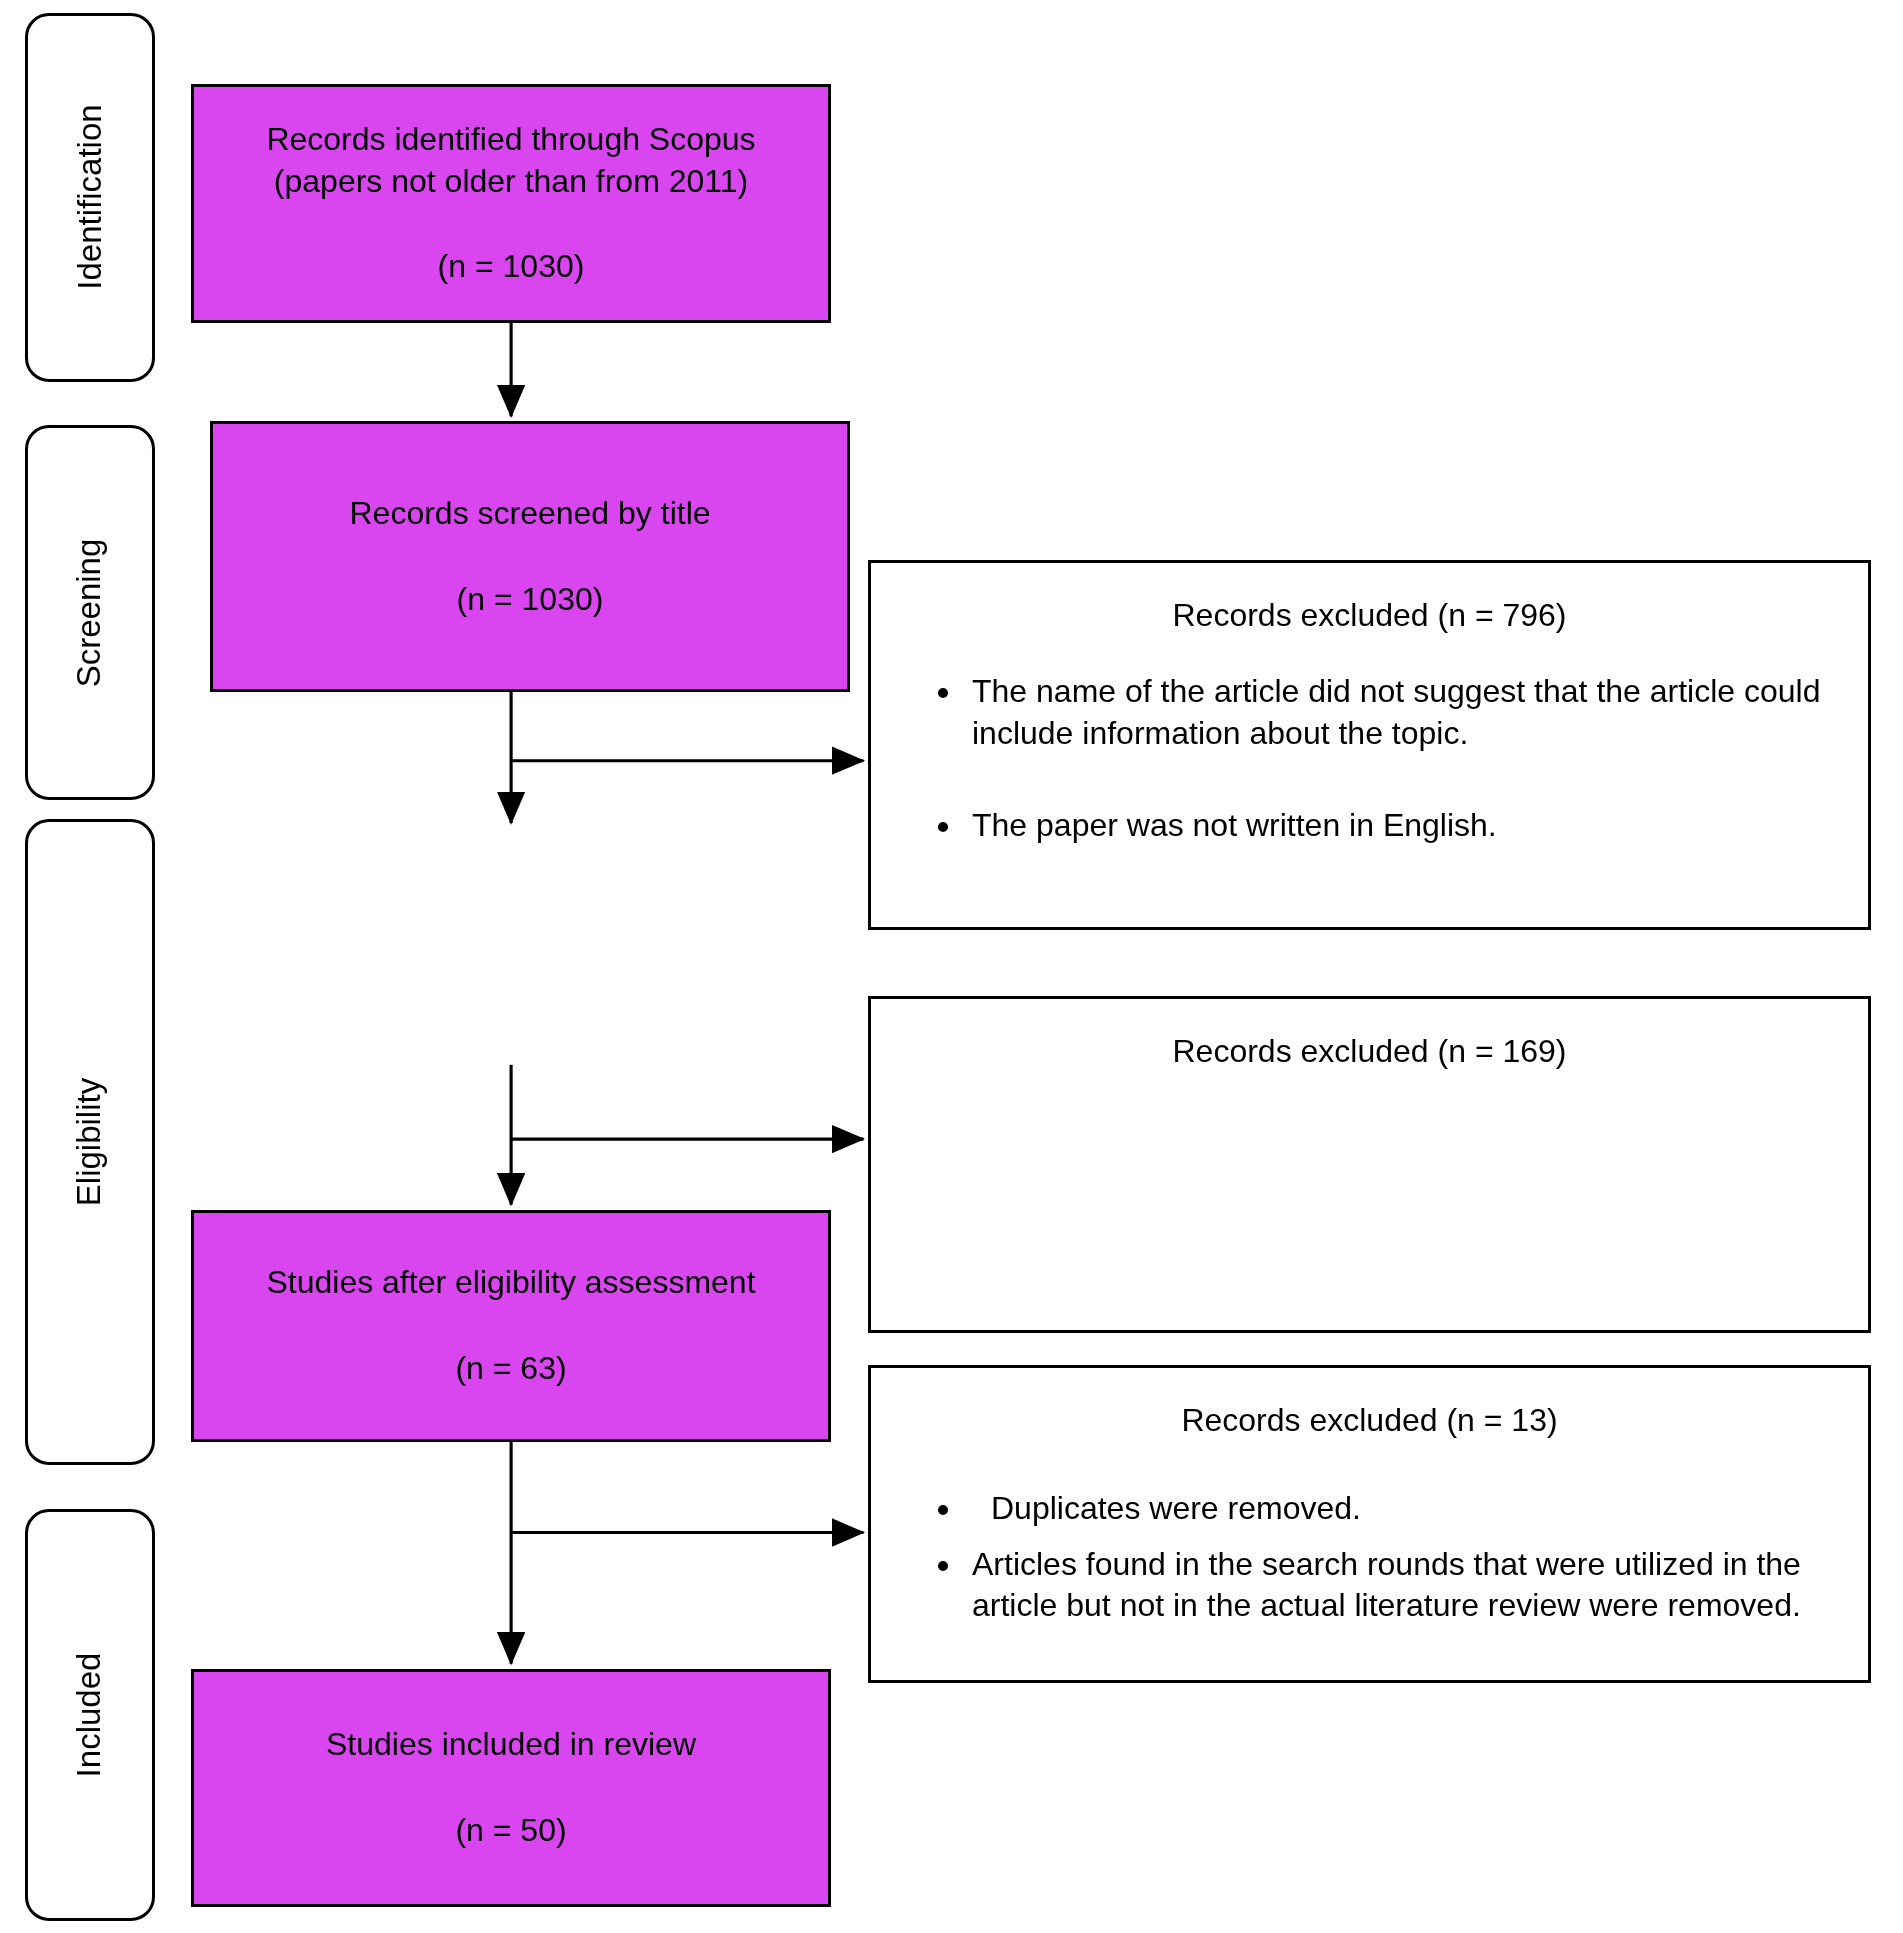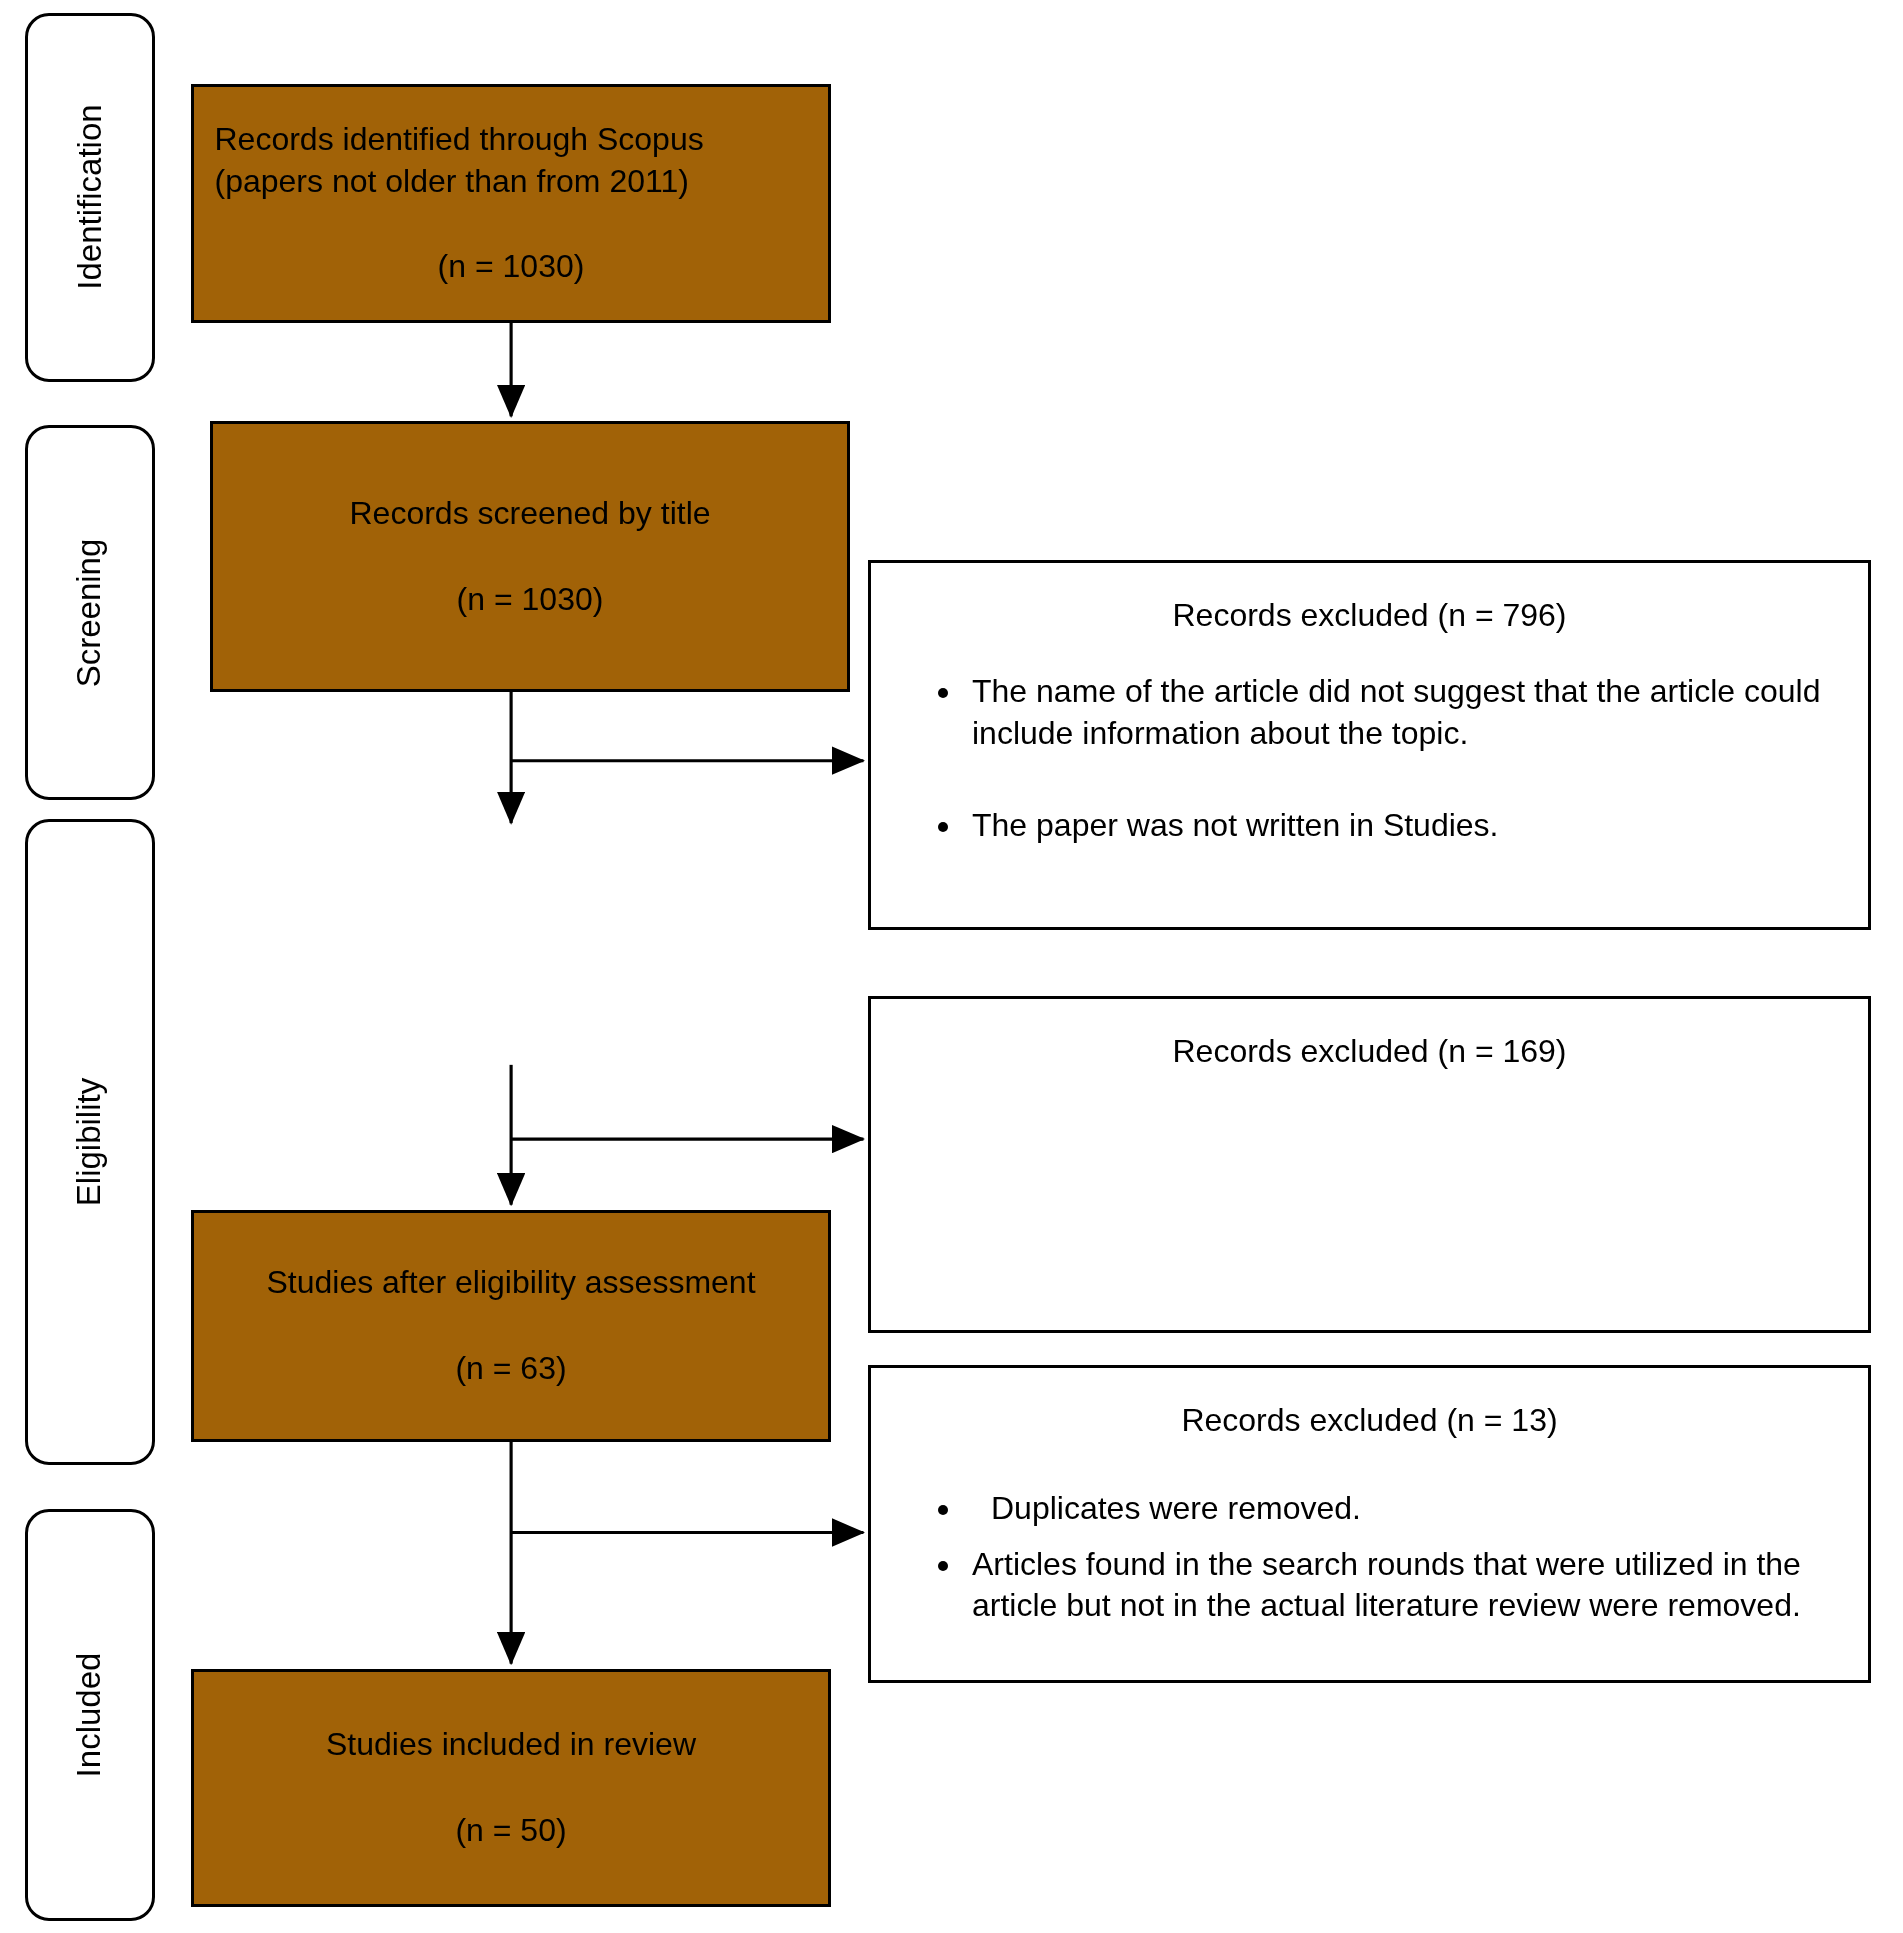--- a/index.html
+++ b/index.html
@@ -38,25 +38,26 @@
     white-space: nowrap;
     font-size: 33px;
   }
 
   
   .flow-box {
     position: absolute;
     left: 191px;
     width: 640px;
     border: 3.2px solid #000000;
-    background: #a16207;
+    background: #d946ef;
     display: flex;
     flex-direction: column;
     align-items: center;
     justify-content: center;
+    text-align: center;
     font-size: 32px;
     line-height: 1.3;
     padding: 11px 20.5px;
     gap: 44px;
   }
 
   
   .excl-box {
     position: absolute;
     left: 868px;
@@ -137,21 +138,21 @@
 
   <div class="flow-box" style="top:1669px; height:238px;">
     <div>Studies included in review</div>
     <div>(n = 50)</div>
   </div>
 
   <div class="excl-box" style="top:560px; height:370px;">
     <div class="excl-title">Records excluded (n = 796)</div>
     <ul class="excl-list spread">
       <li>The name of the article did not suggest that the article could include information about the topic.</li>
-      <li>The paper was not written in Studies.</li>
+      <li>The paper was not written in English.</li>
     </ul>
   </div>
 
   <div class="excl-box" style="top:996px; height:337px;">
     <div class="excl-title" style="margin-bottom:22px;">Records excluded (n = 169)</div>
   </div>
 
   <div class="excl-box" style="top:1365px; height:318px;">
     <div class="excl-title" style="margin-bottom:47px;">Records excluded (n = 13)</div>
     <ul class="excl-list">

